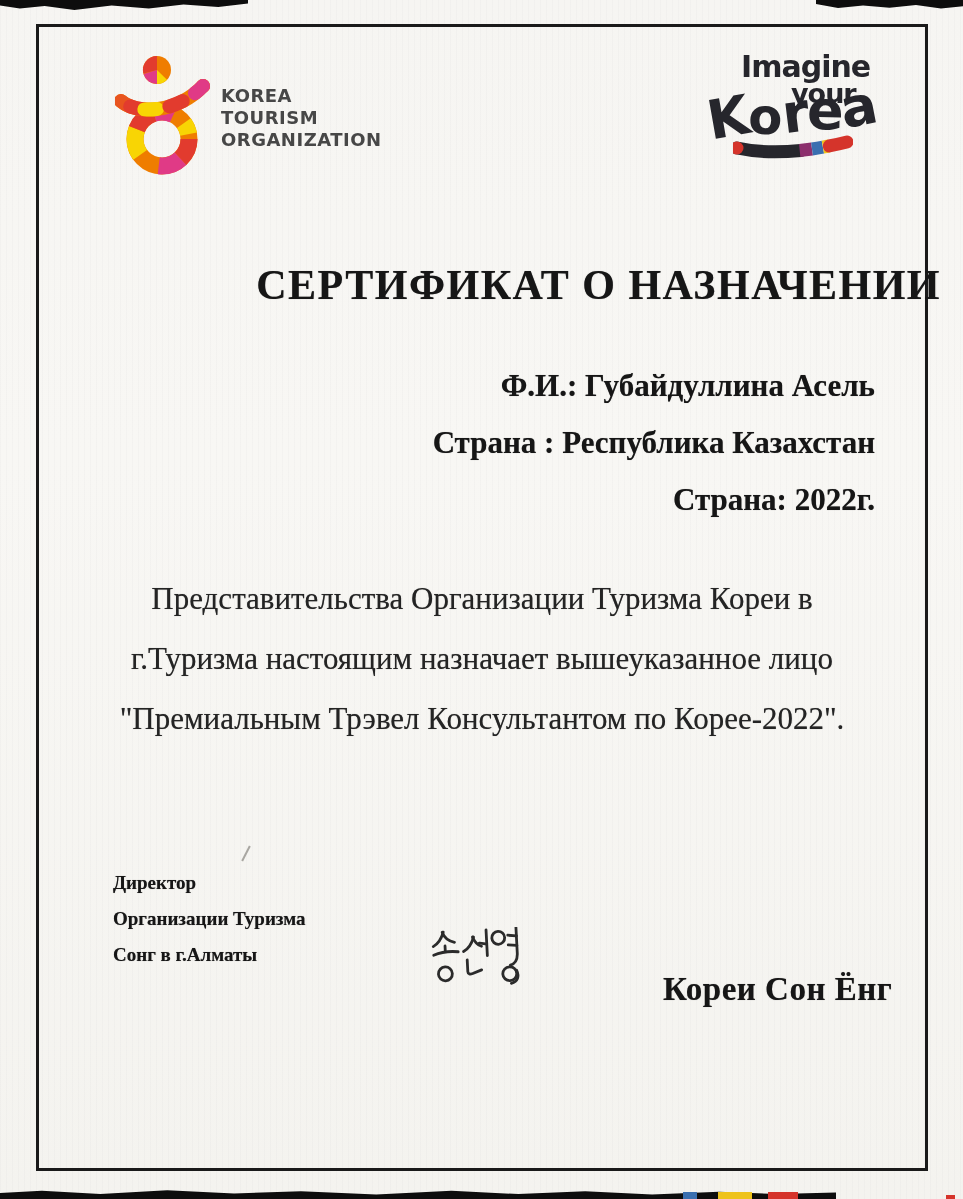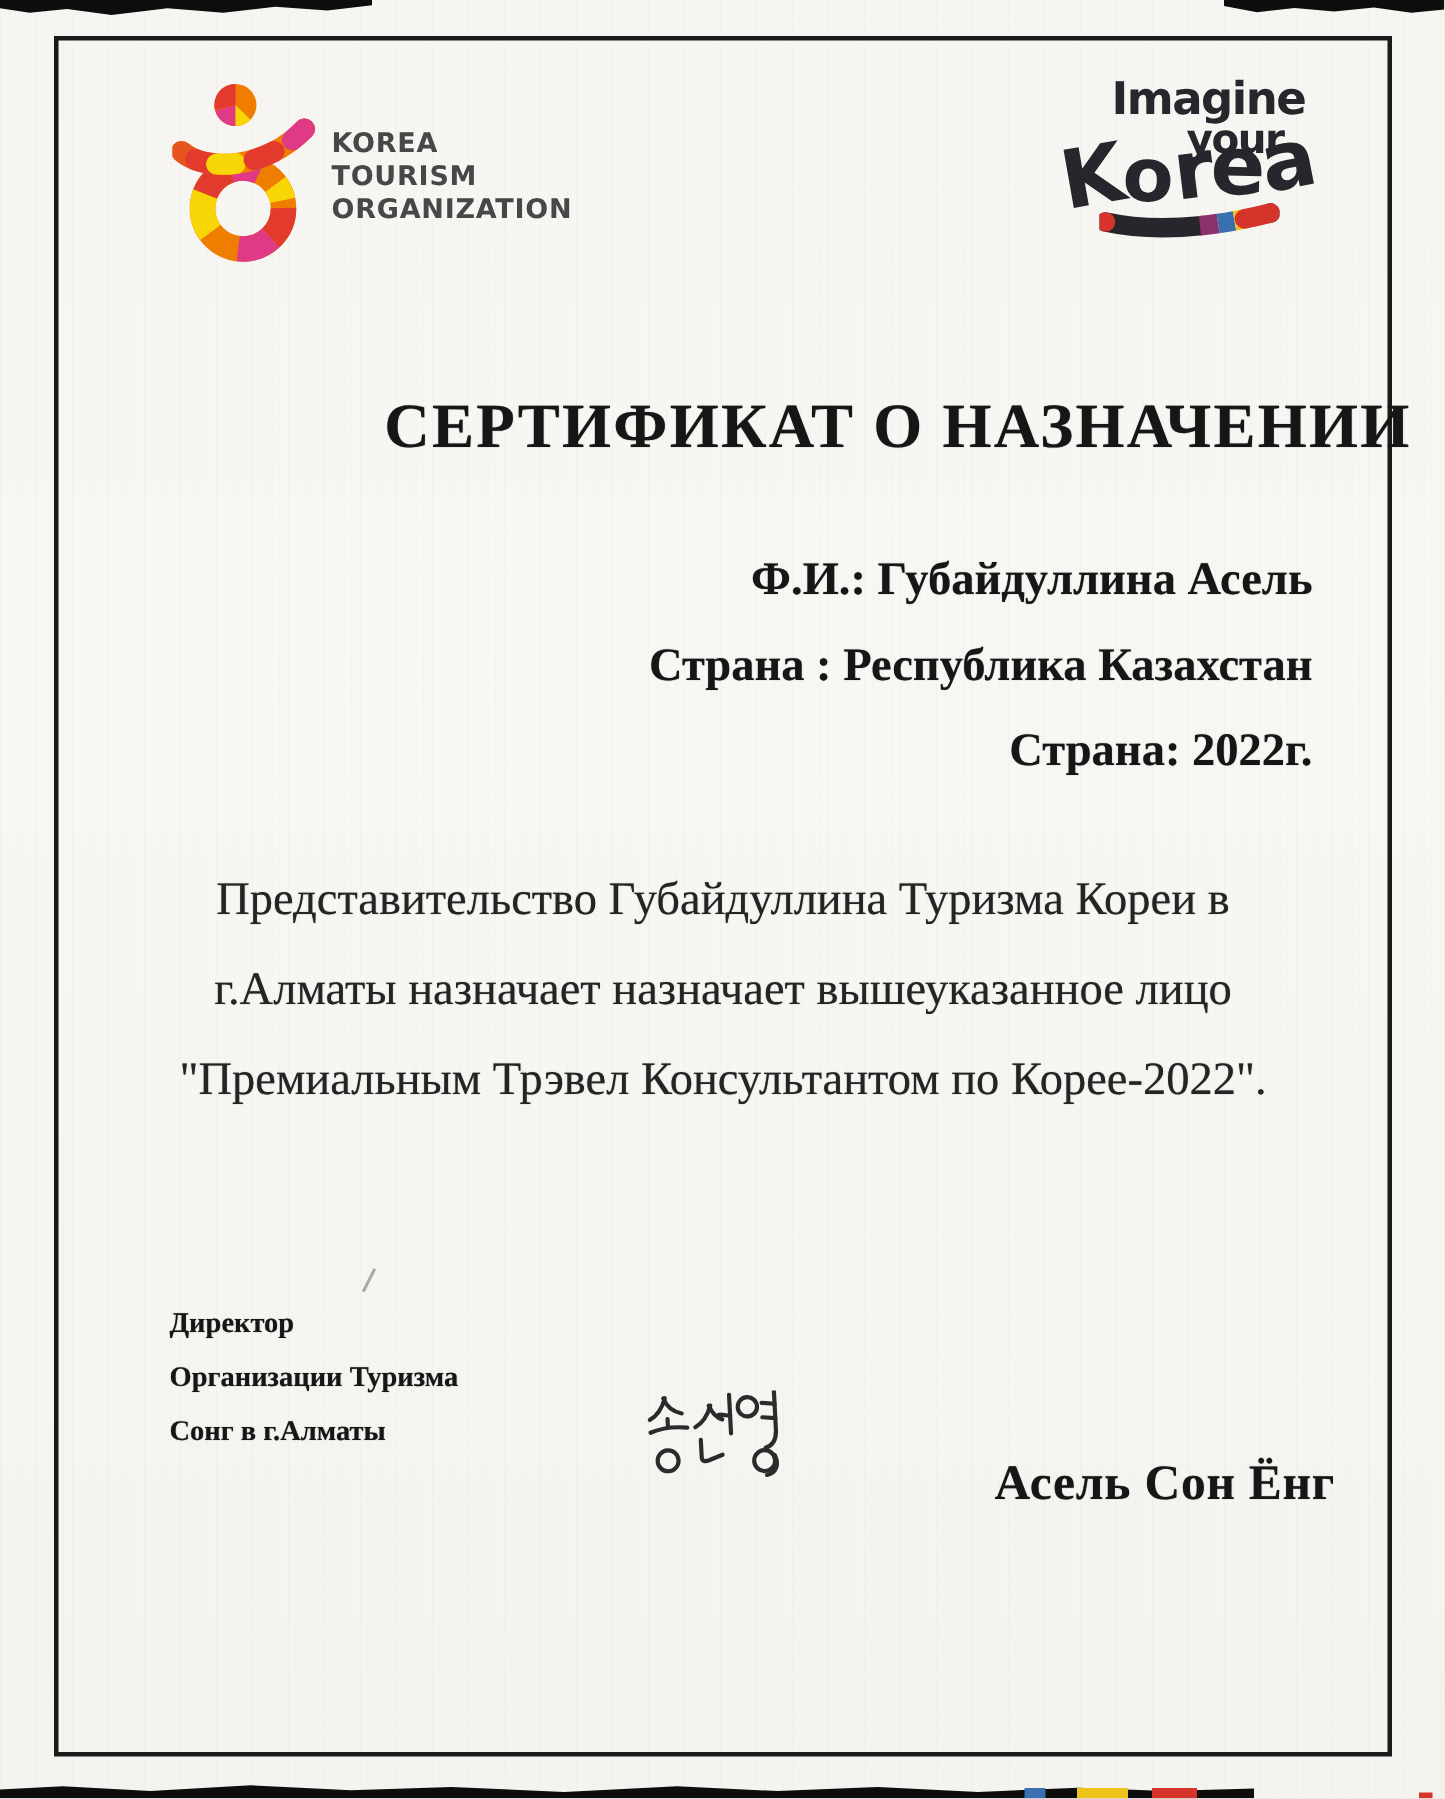--- a/index.html
+++ b/index.html
@@ -131,22 +131,22 @@
 
     <h1 class="title cert-text" style="margin:0;">СЕРТИФИКАТ О НАЗНАЧЕНИИ</h1>
 
     <div class="fields cert-text">
       <div>Ф.И.: Губайдуллина Асель</div>
       <div>Страна : Республика Казахстан</div>
       <div>Страна: 2022г.</div>
     </div>
 
     <div class="body-par cert-text">
-      <div>Представительство Губайдуллина Туризма Кореи в</div>
-      <div>г.Алматы назначает назначает вышеуказанное лицо</div>
+      <div>Представительства Организации Туризма Кореи в</div>
+      <div>г.Туризма настоящим назначает вышеуказанное лицо</div>
       <div>"Премиальным Трэвел Консультантом по Корее-2022".</div>
     </div>
 
     <div class="sig-role cert-text">
       <div>Директор</div>
       <div>Организации Туризма</div>
       <div>Сонг в г.Алматы</div>
     </div>
 
     <svg class="sig-hand" width="100" height="60" viewBox="0 0 92 56" role="img" aria-label="송선영">
@@ -166,16 +166,16 @@
 
         <circle cx="63" cy="11" r="6"></circle>
         <path d="M80,2 L80,26 C80,33 77,36 73,37"></path>
         <path d="M72,9 L80,10"></path>
         <path d="M72,18 L80,19"></path>
         <circle cx="72" cy="45" r="6.5"></circle>
         <path d="M78.5,42 C81,48 79,53 73,54"></path>
       </g>
     </svg>
 
-    <div class="sig-name cert-text">Асель Сон Ёнг</div>
+    <div class="sig-name cert-text">Кореи Сон Ёнг</div>
 
   </div>
 </div>
 
 </body></html>

